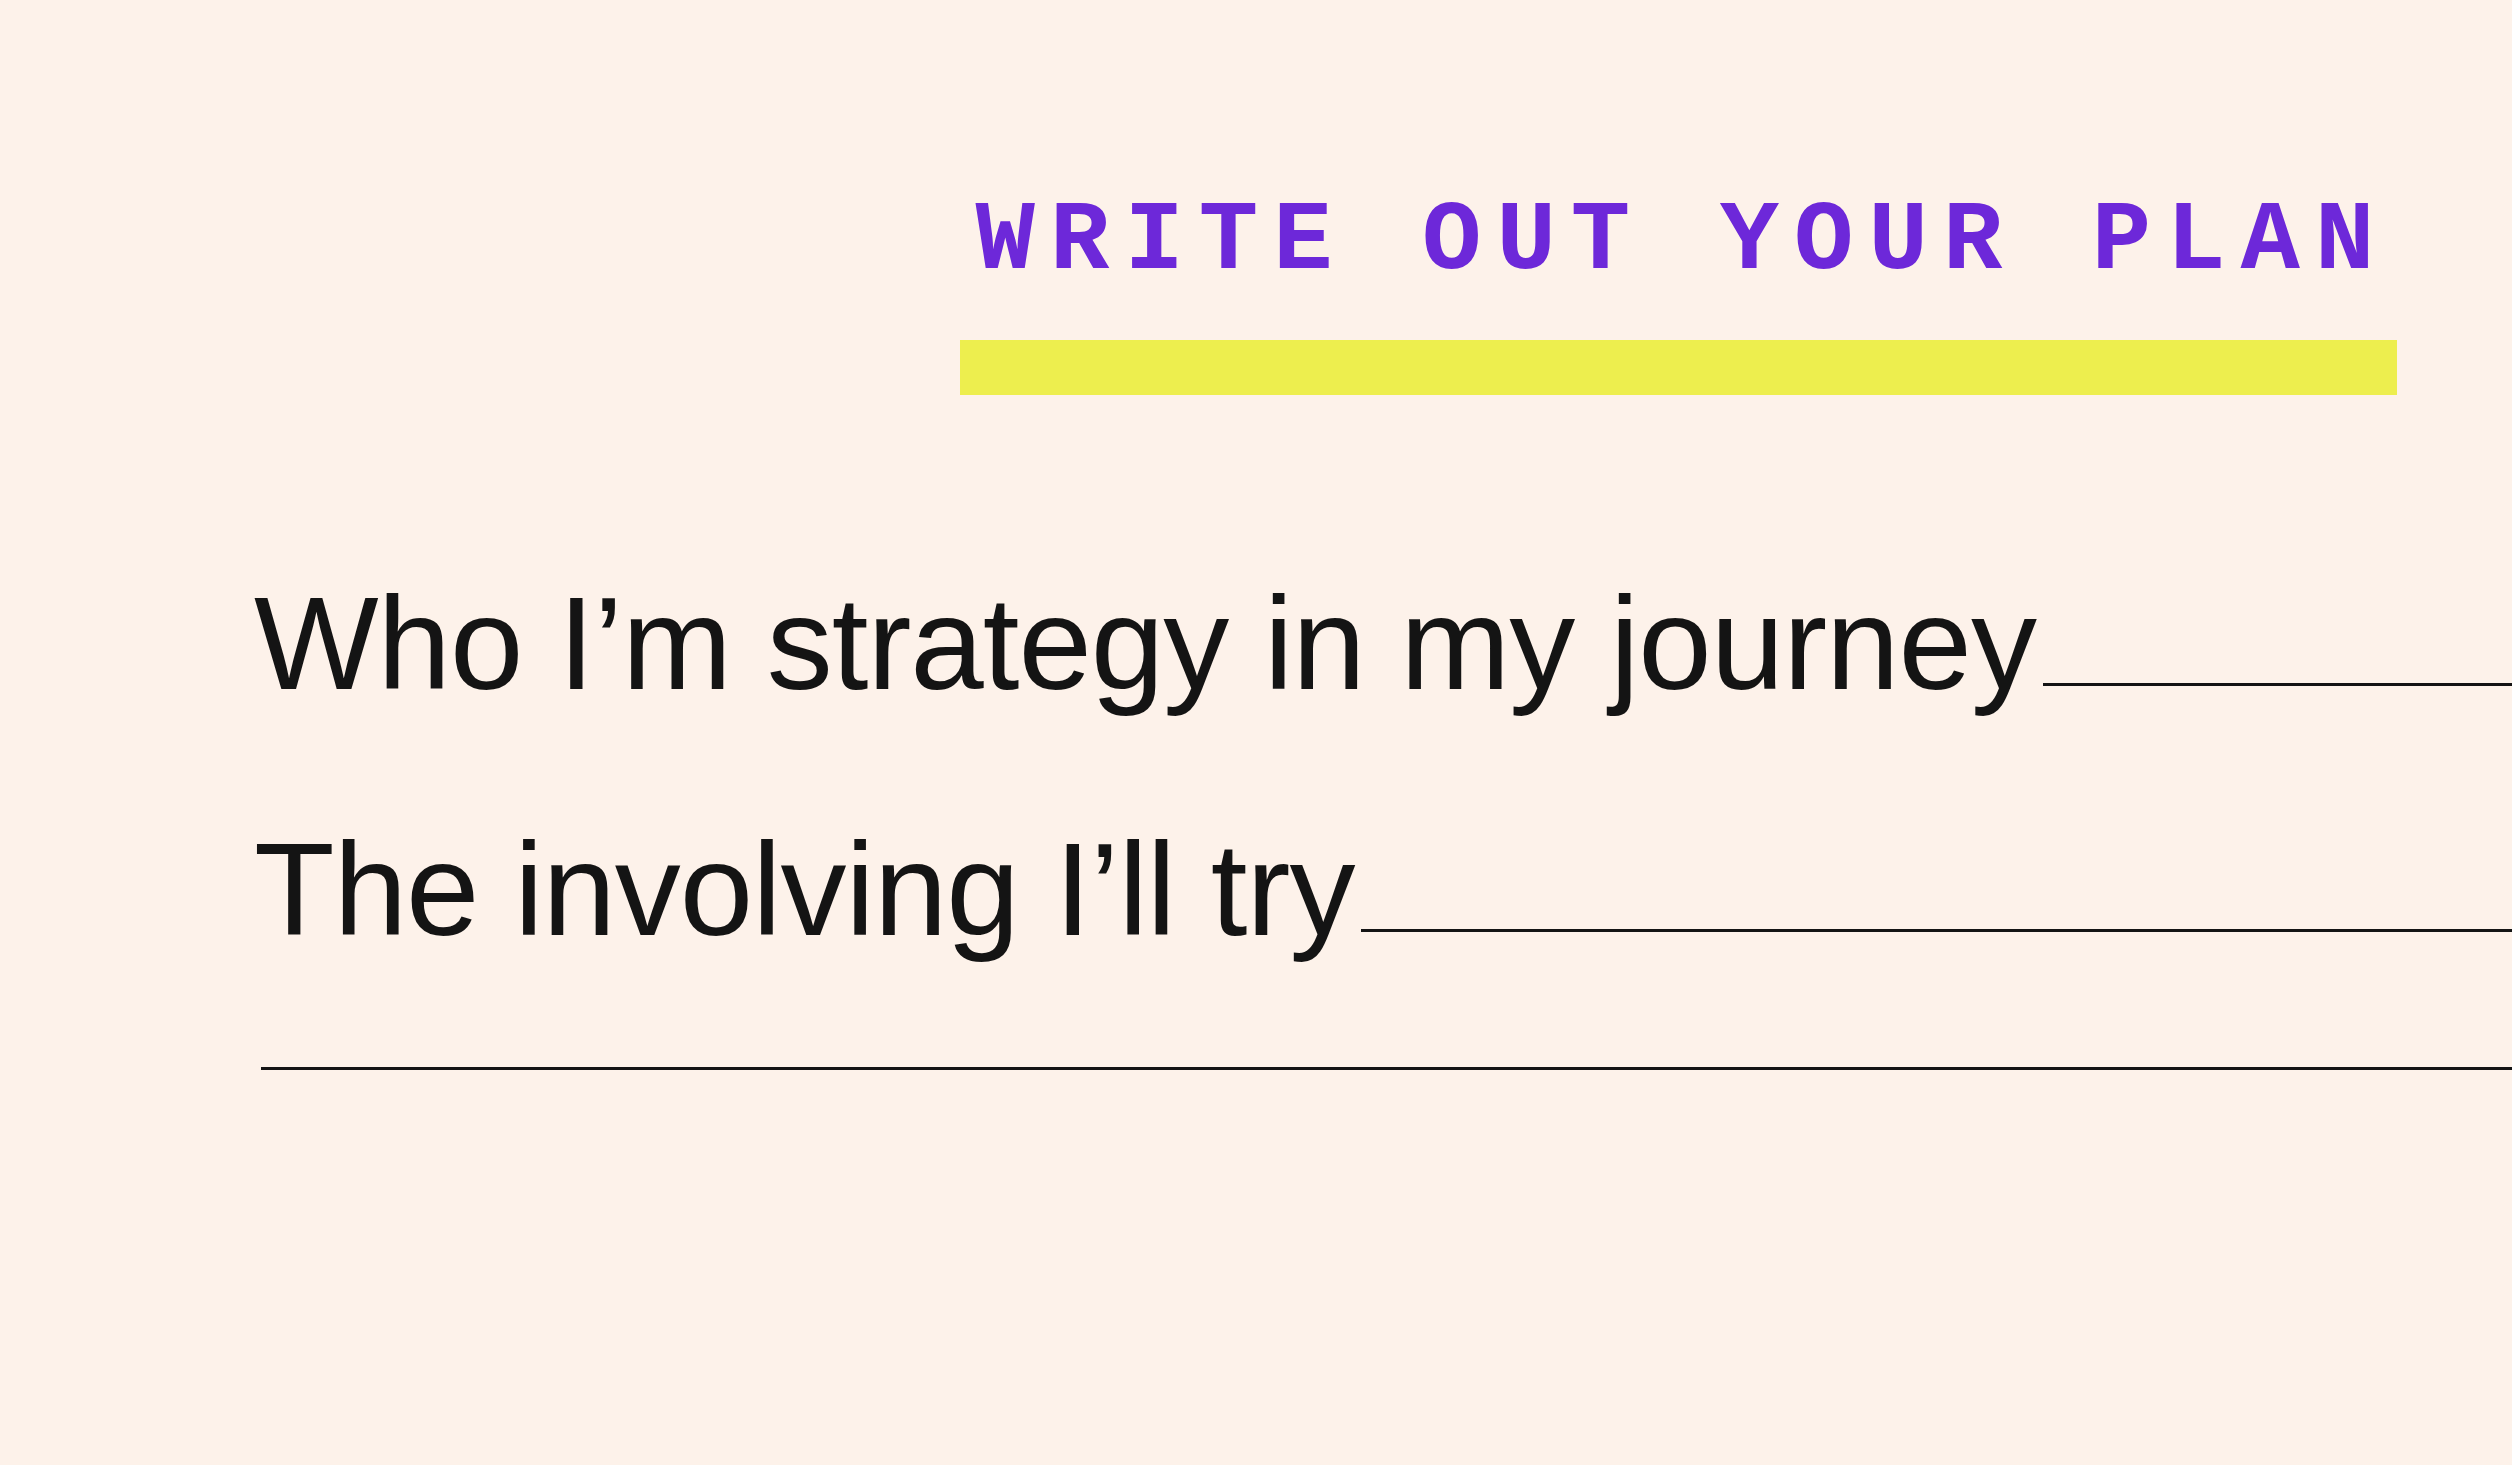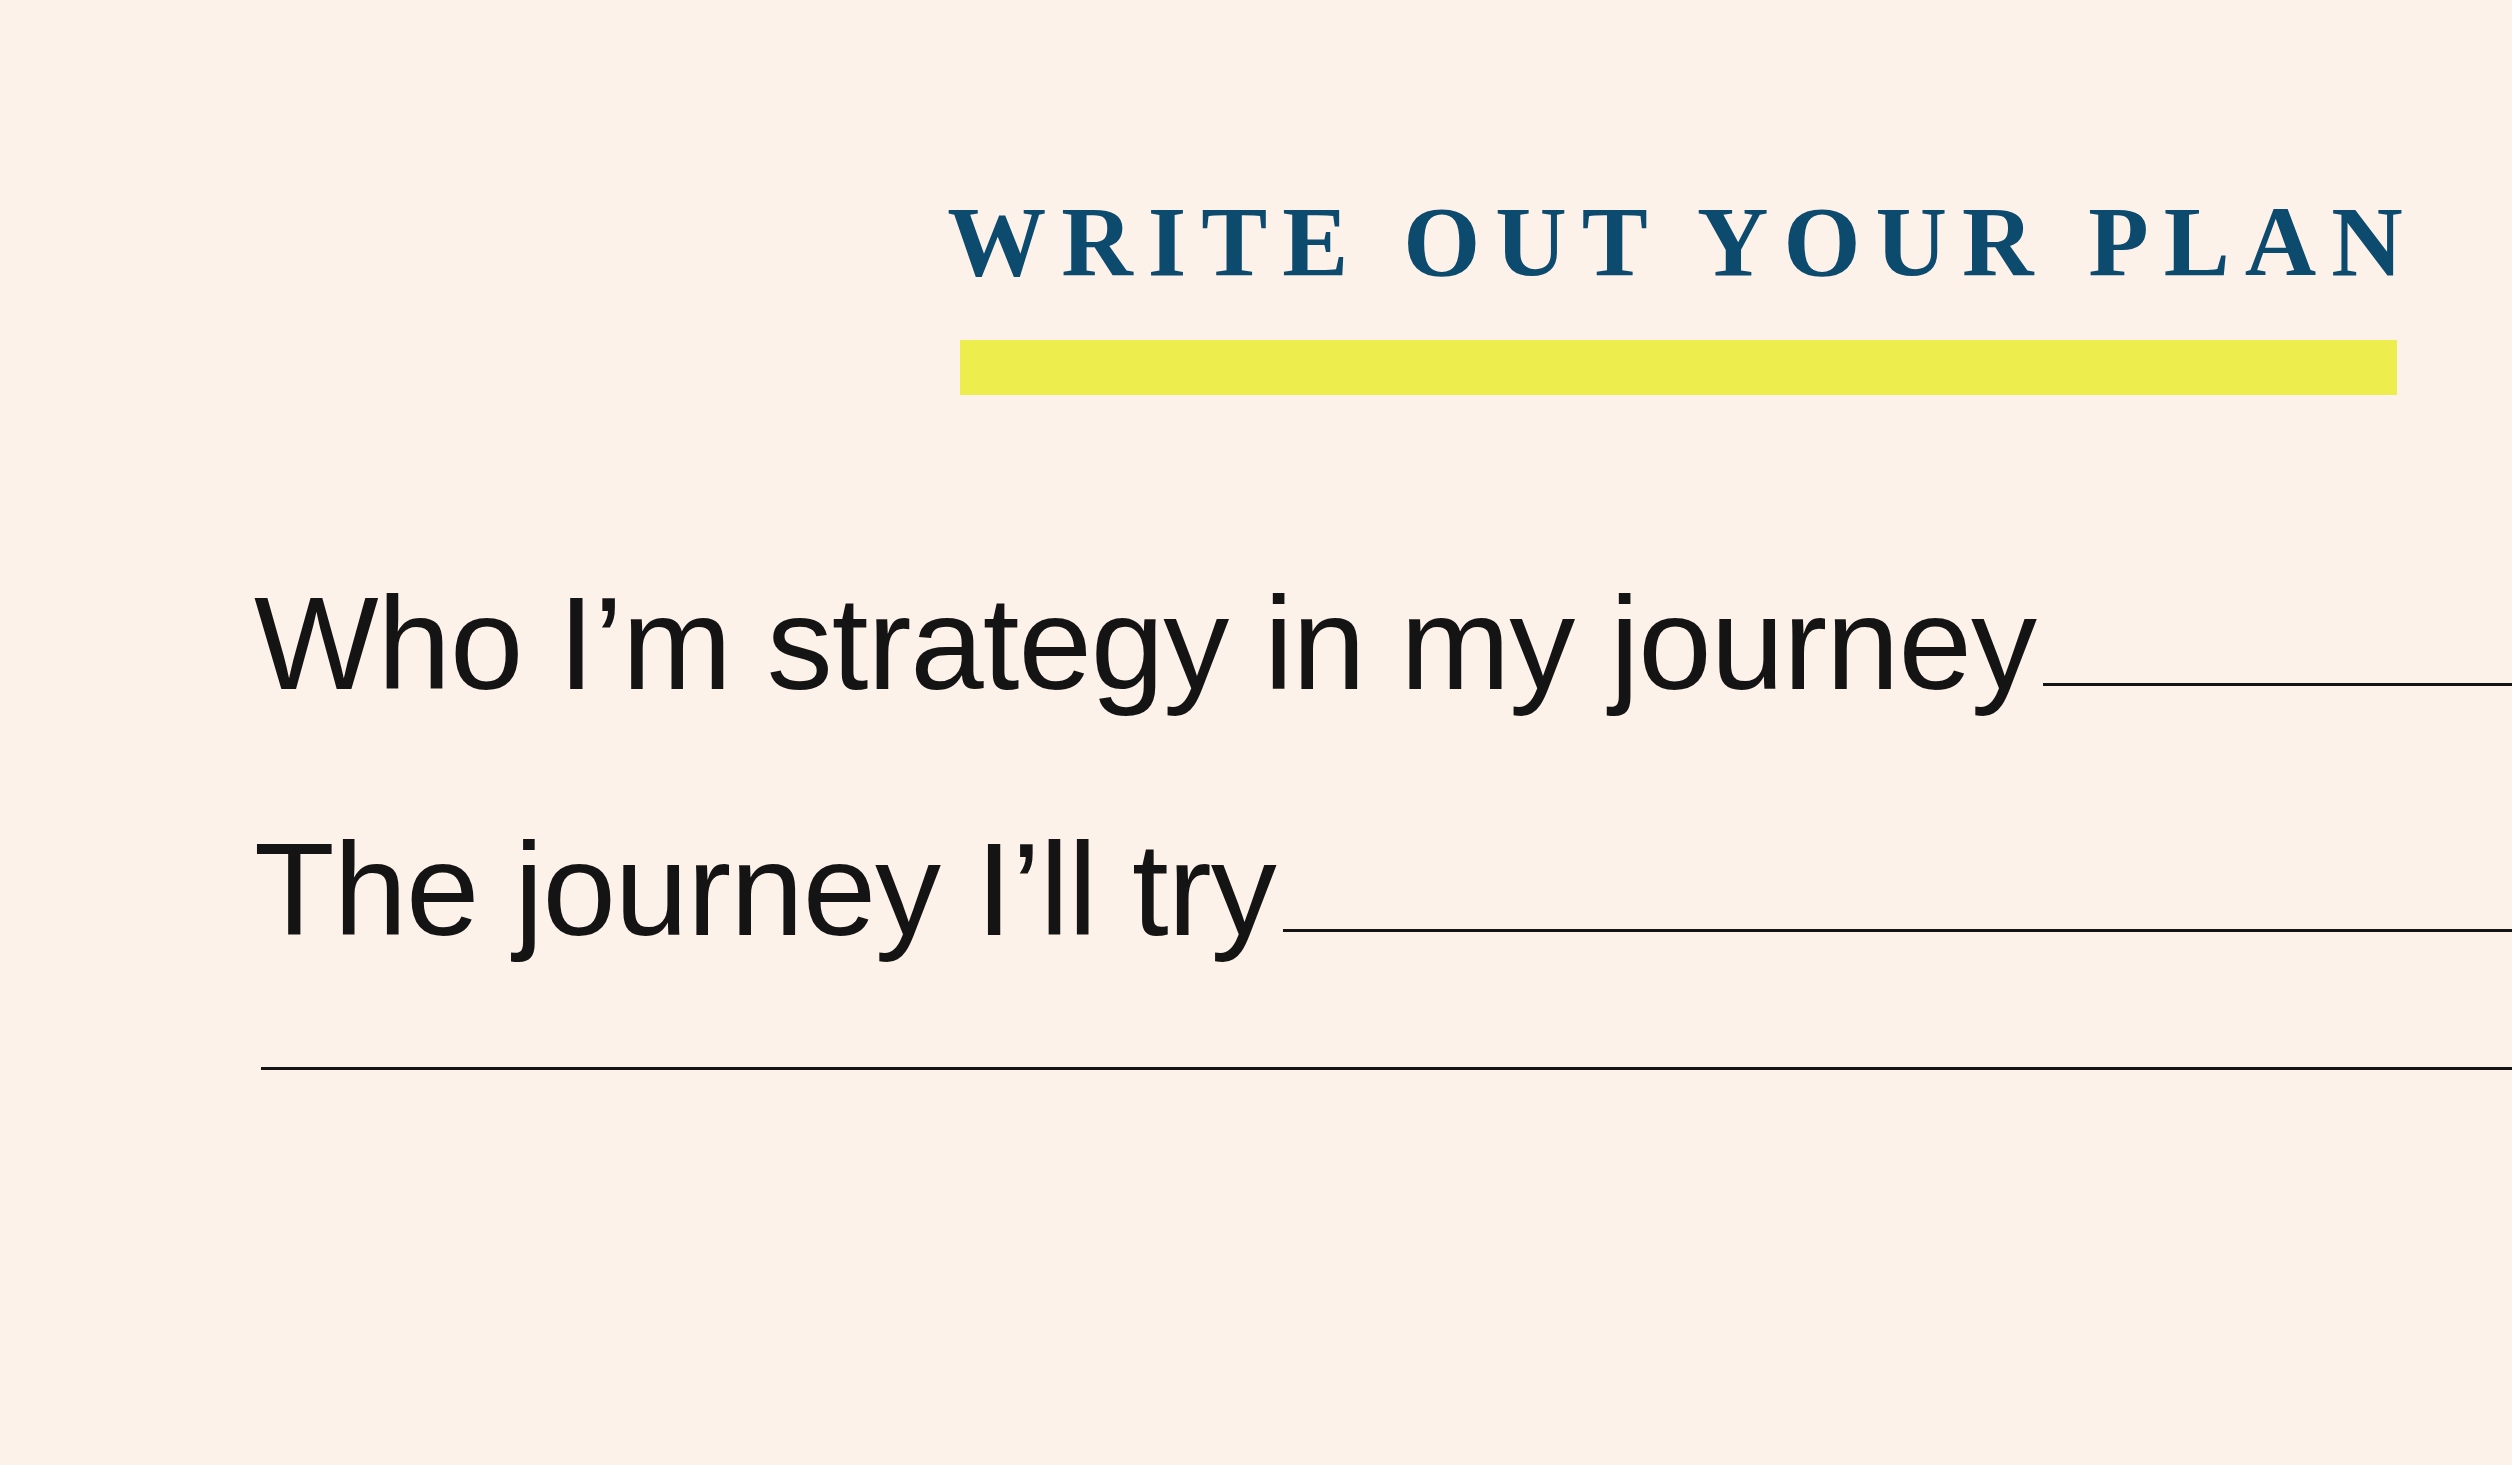--- a/index.html
+++ b/index.html
@@ -25,28 +25,28 @@
   .heading-block {
     position: absolute;
     left: 0;
     top: 191px;
     width: 100%;
     text-align: center;
   }
 
   .heading-title {
     display: inline-block;
-    font-family: Liberation Serif, serif;
+    font-family: Liberation Mono, monospace;
     font-weight: 700;
     font-size: 99px;
     line-height: 1.04;
     letter-spacing: 15px;
     
     text-indent: 15px;
-    color: #0c4a6e;
+    color: #6d28d9;
     white-space: nowrap;
     margin: 0;
     padding: 0;
   }
 
   .heading-underline {
     position: absolute;
     left: 960px;
     top: 149px;
     width: 1437px;
@@ -101,21 +101,21 @@
   </div>
 
   <div class="prompt-list">
 
     <div class="prompt-row">
       <span class="prompt-label">Who I’m strategy in my journey</span>
       <span class="prompt-rule"></span>
     </div>
 
     <div class="prompt-row">
-      <span class="prompt-label">The journey I’ll try</span>
+      <span class="prompt-label">The involving I’ll try</span>
       <span class="prompt-rule"></span>
     </div>
 
     <div class="prompt-row">
       <span class="prompt-rule"></span>
     </div>
 
   </div>
 
 </div>

